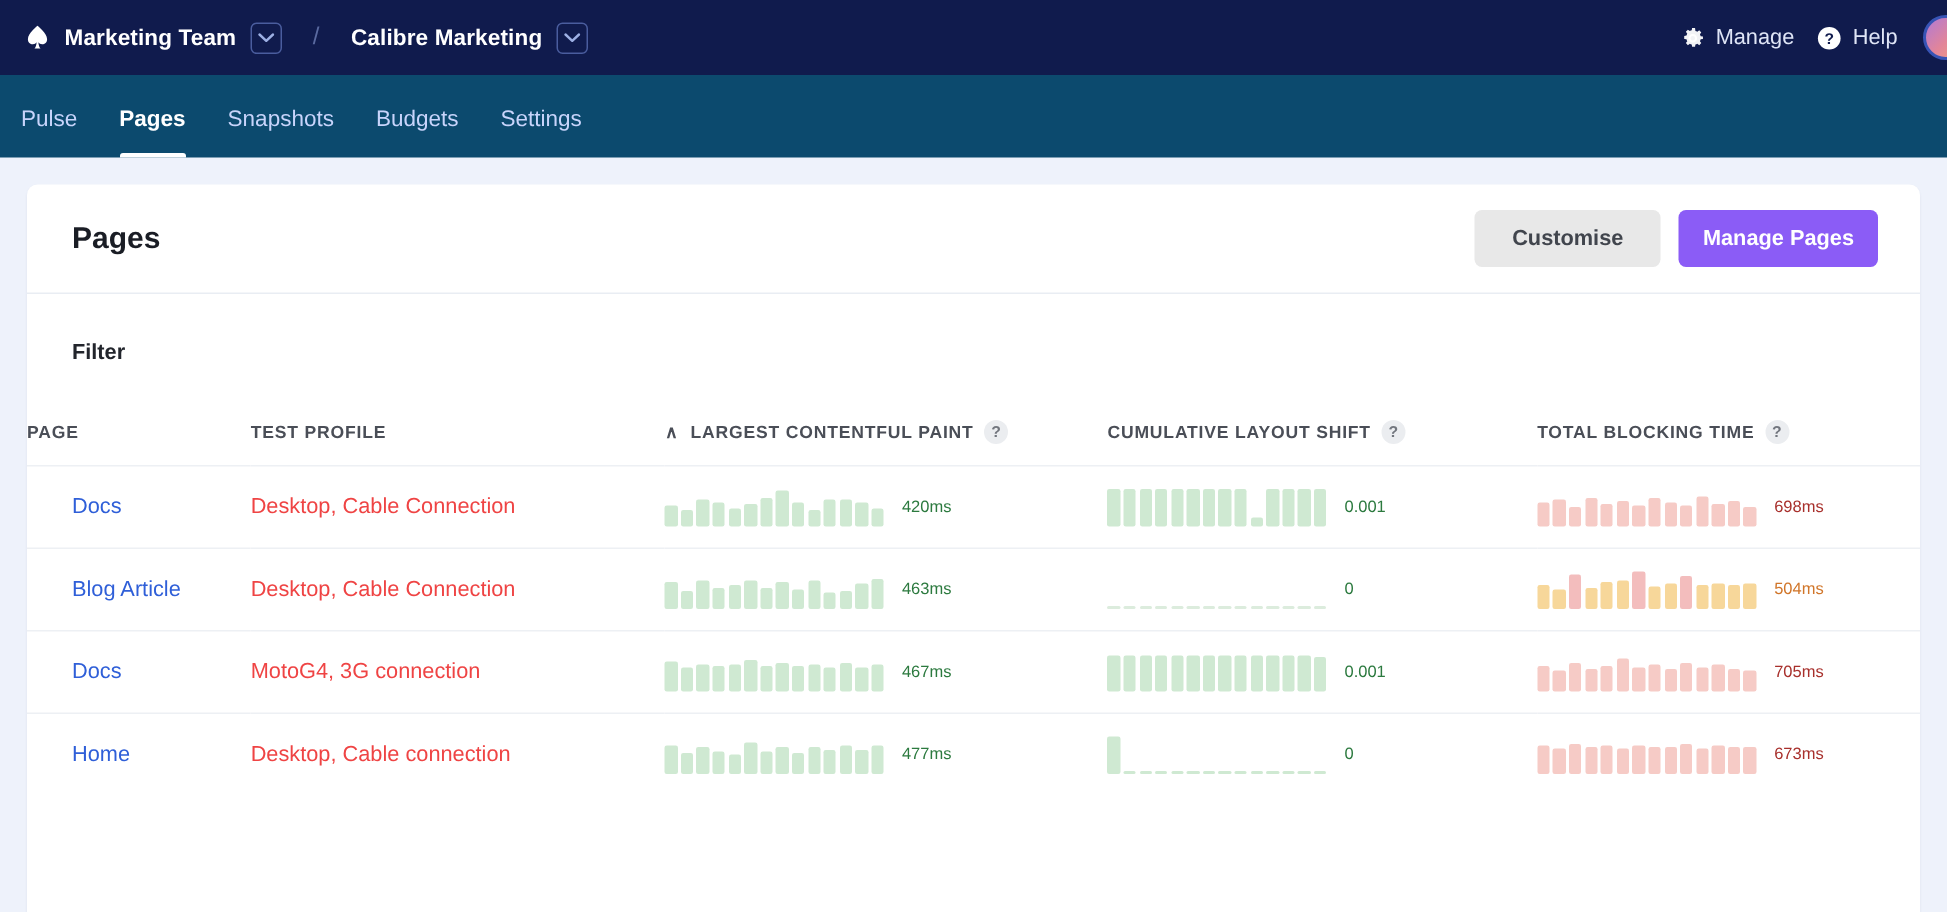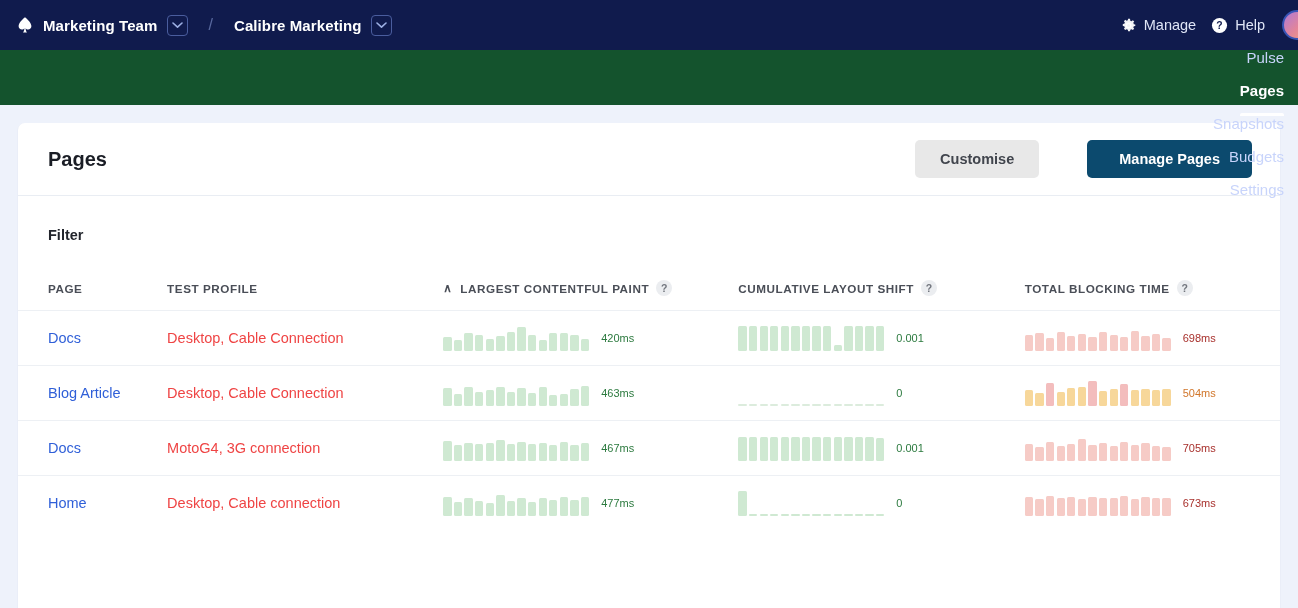--- a/index.html
+++ b/index.html
@@ -57,22 +57,22 @@
   .tb-item span { color: #dfe5f6; font-size: 14.5px; }
   .avatar {
     width: 30px; height: 30px; border-radius: 50%;
     background: linear-gradient(135deg,#b07ad6 0%, #e2859a 55%, #f0a07f 100%);
     border: 2px solid #3754b5;
     margin-left: 10px; margin-right: -14px;
   }
 
   
   .navbar {
-    height: 55px; background: #14532d;
-    display: flex; align-items: flex-end; gap: 0; flex-direction: column;
+    height: 55px; background: #0c4a6e;
+    display: flex; align-items: flex-end; gap: 0;
   }
   .nav-item {
     color: #c8d4fb; font-size: 15px;
     padding: 0 14px 18px 14px;
     cursor: pointer; position: relative;
     line-height: 1;
   }
   .nav-item.active { color: #ffffff; font-weight: bold; }
   .nav-item.active::after {
     content: ""; position: absolute; left: 14px; right: 14px; bottom: 0;
@@ -96,23 +96,22 @@
   .card-title { font-size: 20px; font-weight: bold; color: #1a1d25; flex: 1; }
   .btn {
     border: none; border-radius: 5px; cursor: pointer;
     font-family: inherit; font-size: 14.5px; font-weight: bold;
   }
   .btn-secondary {
     background: #e8e8e8; color: #41454d;
     padding: 11px 25px; margin-right: 12px;
   }
   .btn-primary {
-    background: #0c4a6e; color: #ffffff;
-    padding: 11px 32px;
-    margin-left: 36px;
+    background: #8b5cf6; color: #ffffff;
+    padding: 11px 16px;
   }
 
   
   .filter-row {
     height: 78px; display: flex; align-items: center;
     padding: 0 28px 0 30px;
   }
   .filter-label { font-size: 14.5px; font-weight: bold; color: #22252c; margin-right: 16px; }
   .segmented {
     display: flex; border: 1px solid #d5d8de; border-radius: 19px;
@@ -145,21 +144,21 @@
     white-space: nowrap;
   }
   .th-inner { display: flex; align-items: center; gap: 7px; }
   .sort-caret { display:inline-block; margin-right: 1px; }
   .qmark {
     display: inline-flex; align-items: center; justify-content: center;
     width: 16px; height: 16px; border-radius: 50%;
     background: #ebedf0; color: #72767e; font-size: 10.5px;
     font-weight: bold; cursor: pointer; letter-spacing: 0;
   }
-  th.c-page   { width: 155px; padding-left: 30px; }
+  th.c-page   { width: 155px; }
   th.c-prof   { width: 290px; }
   th.c-lcp    { width: 300px; }
   th.c-cls    { width: 293px; }
   th.c-tbt    { width: 260px; }
 
   tbody tr { border-top: 1px solid #edf0f4; }
   tbody td { height: 55px; vertical-align: middle; font-size: 14.5px; }
   td.c-page { padding-left: 30px; }
   .page-link { color: #2f5fd8; cursor: pointer; }
   .profile { color: #ef4444; text-align: right; }

